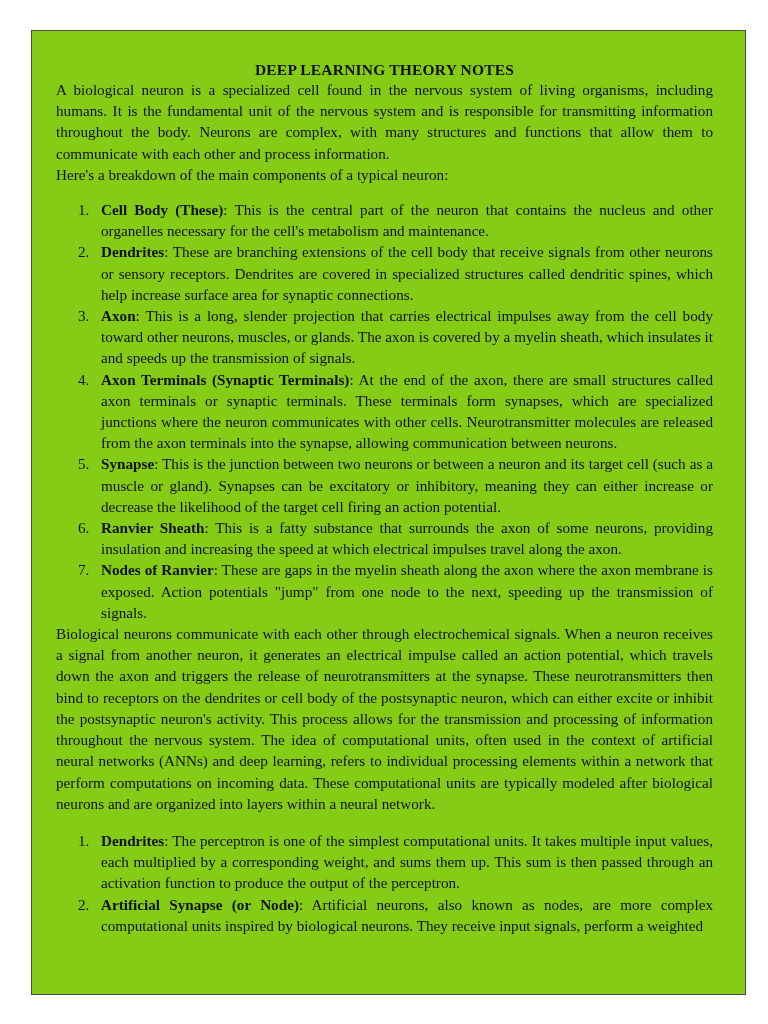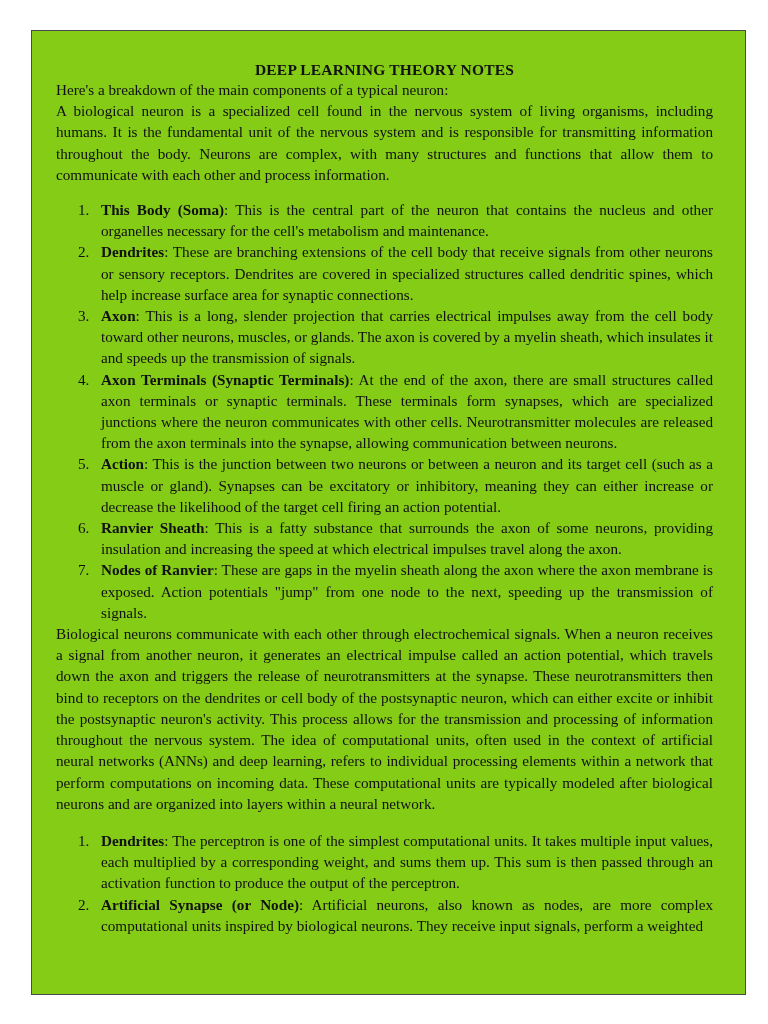--- a/index.html
+++ b/index.html
@@ -92,39 +92,39 @@
 </style>
 </head>
 <body>
 
 <div class="page-frame">
   <div class="page-inner">
 
     <div class="doc-title">DEEP LEARNING THEORY NOTES</div>
 
 
+    <p class="body-para para-gap-1">A biological neuron is a specialized cell found in the nervous system of living organisms, including humans. It is the fundamental unit of the nervous system and is responsible for transmitting information throughout the body. Neurons are complex, with many structures and functions that allow them to communicate with each other and process information.</p>
+
     <p class="body-para para-gap-2">Here's a breakdown of the main components of a typical neuron:</p>
-
-    <p class="body-para para-gap-1">A biological neuron is a specialized cell found in the nervous system of living organisms, including humans. It is the fundamental unit of the nervous system and is responsible for transmitting information throughout the body. Neurons are complex, with many structures and functions that allow them to communicate with each other and process information.</p>
 
     <ol class="num-list list-gap-a">
       <li>
-        <span class="li-num">1.</span><span class="li-term">This Body (Soma)</span><span class="li-body">: This is the central part of the neuron that contains the nucleus and other organelles necessary for the cell's metabolism and maintenance.</span>
+        <span class="li-num">1.</span><span class="li-term">Cell Body (These)</span><span class="li-body">: This is the central part of the neuron that contains the nucleus and other organelles necessary for the cell's metabolism and maintenance.</span>
       </li>
       <li>
         <span class="li-num">2.</span><span class="li-term">Dendrites</span><span class="li-body">: These are branching extensions of the cell body that receive signals from other neurons or sensory receptors. Dendrites are covered in specialized structures called dendritic spines, which help increase surface area for synaptic connections.</span>
       </li>
       <li>
         <span class="li-num">3.</span><span class="li-term">Axon</span><span class="li-body">: This is a long, slender projection that carries electrical impulses away from the cell body toward other neurons, muscles, or glands. The axon is covered by a myelin sheath, which insulates it and speeds up the transmission of signals.</span>
       </li>
       <li>
         <span class="li-num">4.</span><span class="li-term">Axon Terminals (Synaptic Terminals)</span><span class="li-body">: At the end of the axon, there are small structures called axon terminals or synaptic terminals. These terminals form synapses, which are specialized junctions where the neuron communicates with other cells. Neurotransmitter molecules are released from the axon terminals into the synapse, allowing communication between neurons.</span>
       </li>
       <li>
-        <span class="li-num">5.</span><span class="li-term">Action</span><span class="li-body">: This is the junction between two neurons or between a neuron and its target cell (such as a muscle or gland). Synapses can be excitatory or inhibitory, meaning they can either increase or decrease the likelihood of the target cell firing an action potential.</span>
+        <span class="li-num">5.</span><span class="li-term">Synapse</span><span class="li-body">: This is the junction between two neurons or between a neuron and its target cell (such as a muscle or gland). Synapses can be excitatory or inhibitory, meaning they can either increase or decrease the likelihood of the target cell firing an action potential.</span>
       </li>
       <li>
         <span class="li-num">6.</span><span class="li-term">Ranvier Sheath</span><span class="li-body">: This is a fatty substance that surrounds the axon of some neurons, providing insulation and increasing the speed at which electrical impulses travel along the axon.</span>
       </li>
       <li>
         <span class="li-num">7.</span><span class="li-term">Nodes of Ranvier</span><span class="li-body">: These are gaps in the myelin sheath along the axon where the axon membrane is exposed. Action potentials "jump" from one node to the next, speeding up the transmission of signals.</span>
       </li>
     </ol>
 
     <p class="body-para para-gap-3">Biological neurons communicate with each other through electrochemical signals. When a neuron receives a signal from another neuron, it generates an electrical impulse called an action potential, which travels down the axon and triggers the release of neurotransmitters at the synapse. These neurotransmitters then bind to receptors on the dendrites or cell body of the postsynaptic neuron, which can either excite or inhibit the postsynaptic neuron's activity. This process allows for the transmission and processing of information throughout the nervous system. The idea of computational units, often used in the context of artificial neural networks (ANNs) and deep learning, refers to individual processing elements within a network that perform computations on incoming data. These computational units are typically modeled after biological neurons and are organized into layers within a neural network.</p>

